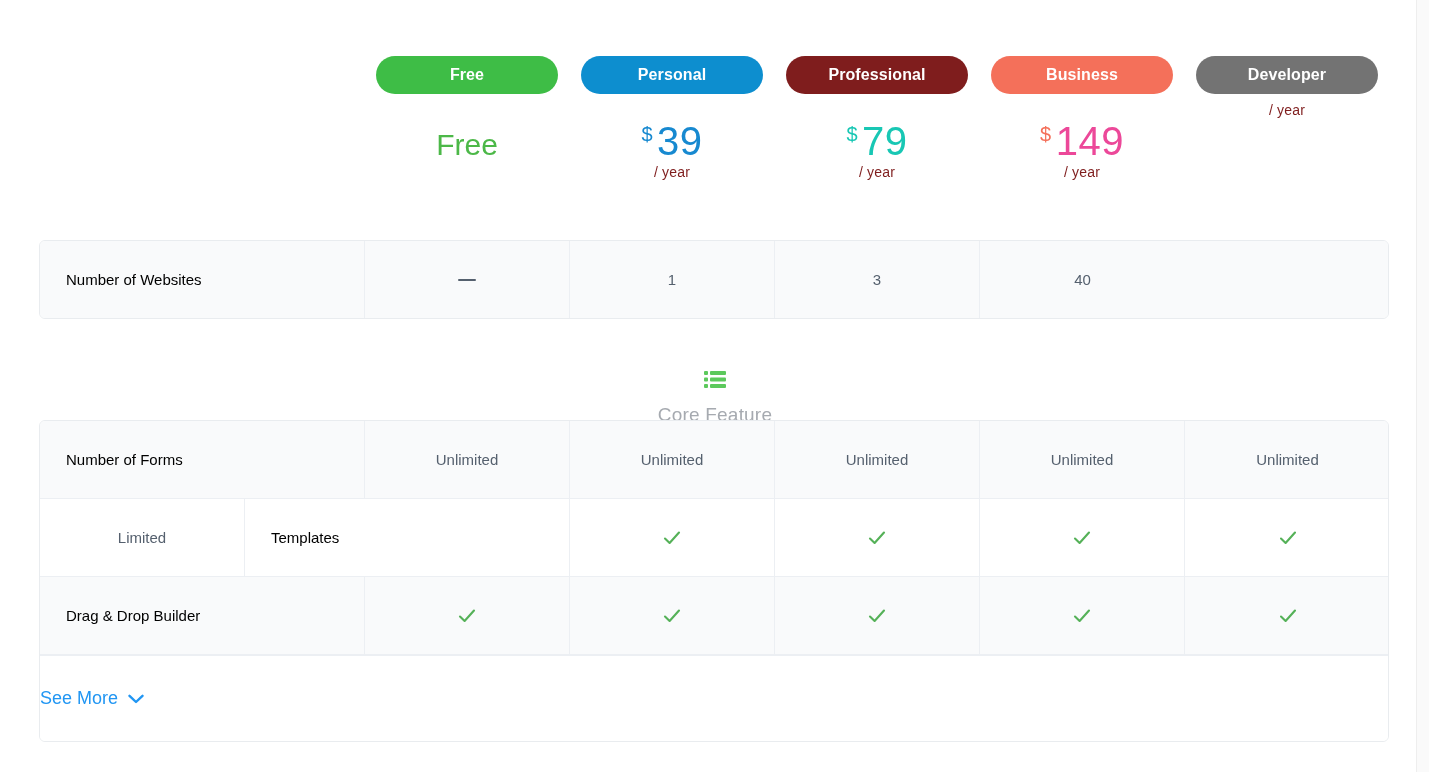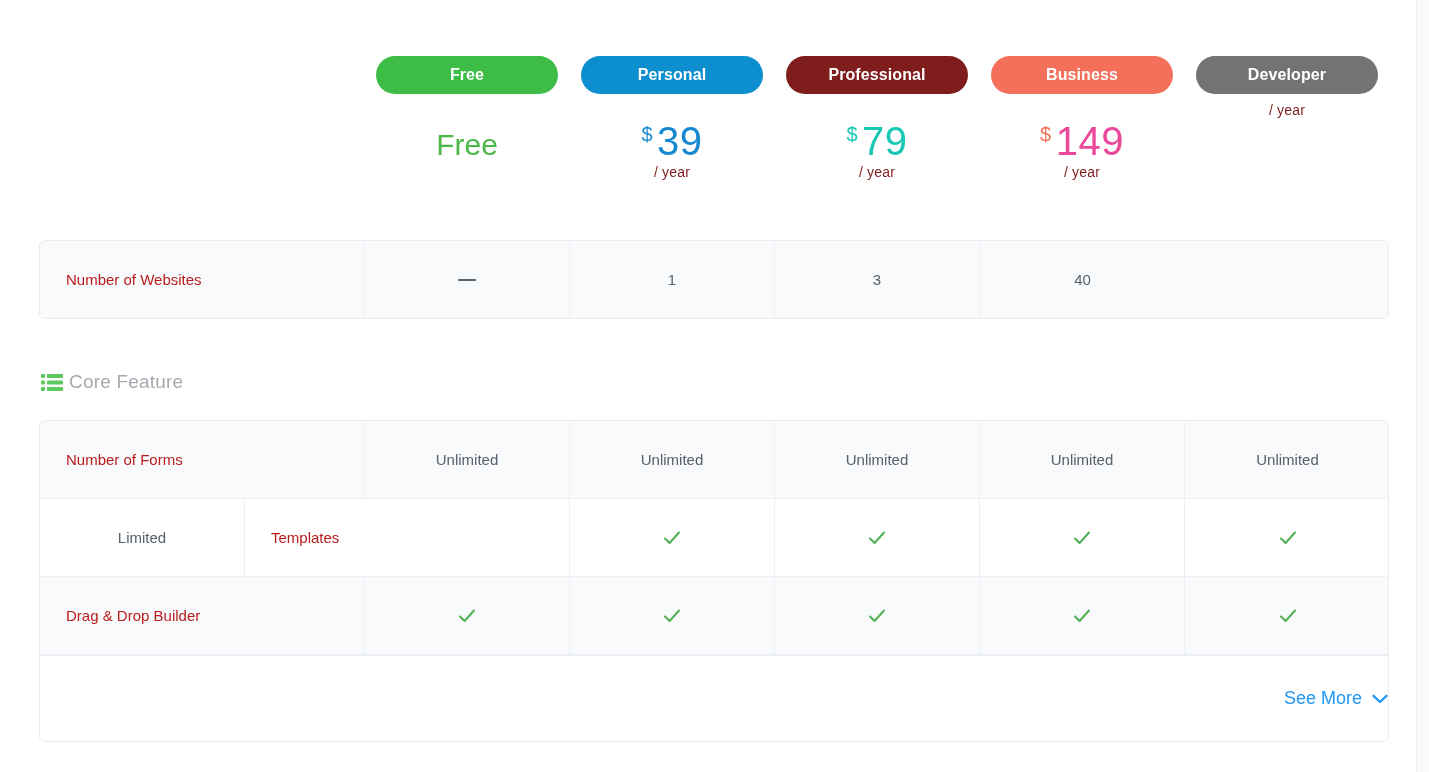--- a/index.html
+++ b/index.html
@@ -108,21 +108,21 @@
     border-right: 1px solid #eceff3;
     padding: 0 10px;
   }
   .t-cell:last-child { border-right: none; }
 
   .t-cell.feature {
     width: 325px;
     flex: 0 0 325px;
     justify-content: flex-start;
     padding-left: 26px;
-    color: #b91c1c;
+    color: #000000;
     text-align: center;
   }
   .t-cell.value {
     width: 205px;
     flex: 0 0 205px;
     justify-content: center;
   }
 
   .tick {
     display: inline-block;
@@ -140,39 +140,40 @@
     background: #55606e;
     border-radius: 1px;
   }
 
   
   .section-title {
     width: 1350px;
     margin: 0 auto;
     display: flex;
     align-items: center;
-    gap: 6px;
+    gap: 16px;
     padding-left: 2px;
+    flex-direction: column;
   }
   .list-icon {
     display: inline-block;
     width: 22px;
     height: 17px;
   }
   .section-title-text {
     font-size: 19px;
     color: #a6aab0;
     letter-spacing: 0.2px;
   }
 
   
   .seemore-row {
     display: flex;
     align-items: center;
-    justify-content: flex-end;
+    justify-content: flex-start;
     height: 86px;
     background: #ffffff;
     border-top: 1px solid #eceff3;
   }
   .seemore-link {
     display: inline-flex;
     align-items: center;
     gap: 10px;
     color: #2196f3;
     font-size: 18px;

